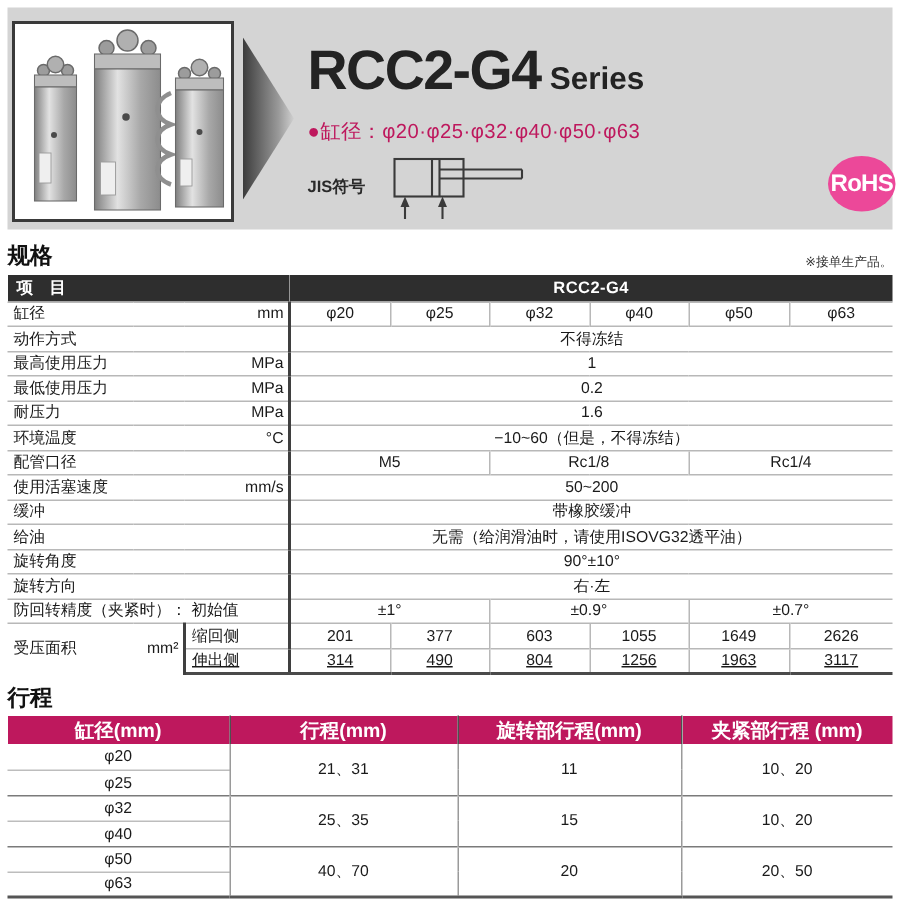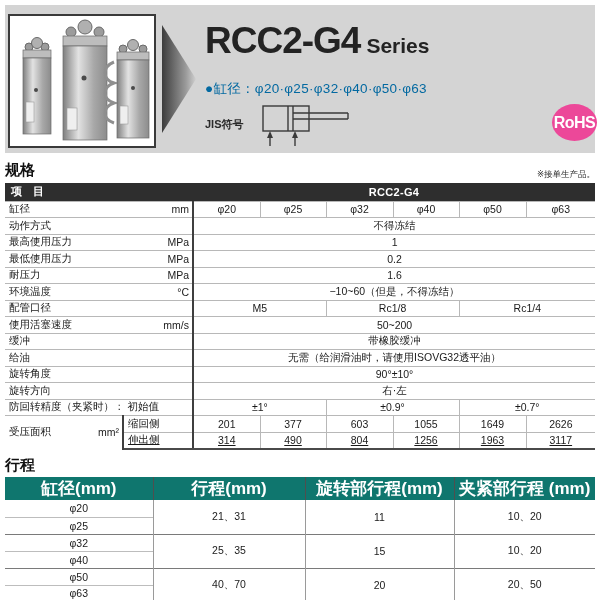--- a/index.html
+++ b/index.html
@@ -13,24 +13,24 @@
 
   
   .header-panel { left:5px; top:5px; width:590px; height:148px; background:#d4d4d4; }
   .product-box {
     left:8px; top:14px; width:148px; height:134px;
     background:#ffffff; border:2px solid #3a3a3a;
   }
   .arrow-wrap { left:162px; top:25px; width:34px; height:108px; }
   .title-block { left:205px; top:11px; width:340px; }
   .subtitle { font-size:13px; font-weight:bold; color:#1e1e1e; letter-spacing:0.5px; }
-  .main-title { margin-top:2px; line-height:56px; white-space:nowrap; }
+  .main-title { margin-top:16px; line-height:40px; white-space:nowrap; }
   .main-title .series-name { font-size:37px; font-weight:bold; color:#232323; letter-spacing:-1px; }
   .main-title .series-suffix { font-size:21px; font-weight:bold; color:#232323; margin-left:6px; }
-  .bore-line { margin-top:4px; font-size:13.5px; color:#0369a1; letter-spacing:0.3px; }
+  .bore-line { margin-top:4px; font-size:13.5px; color:#be185d; letter-spacing:0.3px; }
   .jis-label { left:205px; top:117px; font-size:11px; font-weight:bold; color:#2a2a2a; }
   .jis-symbol { left:262px; top:103px; }
   .rohs {
     left:552px; top:104px; width:45px; height:37px;
     background:#ec4899; border-radius:50%;
     display:flex; align-items:center; justify-content:center;
     color:#ffffff; font-size:16px; font-weight:bold; letter-spacing:-0.5px;
   }
 
   
@@ -51,21 +51,21 @@
   .spec-table tr.last td { border-bottom:2px solid #4a4a4a;text-decoration:underline; }
   .spec-table .lbl { border-right:2px solid #3f3f3f; padding-left:4px; }
   .spec-table .lbl .inner { display:flex; justify-content:space-between; align-items:center; }
   .spec-table .v { text-align:center; }
   .spec-table .sep { border-left:1px solid #b8b8b8; }
   .spec-table .sub { border-right:2px solid #3f3f3f; border-left:1px solid #b8b8b8; padding-left:4px; }
 
   
   .stroke-table-wrap { left:5px; top:477px; width:590px; }
   .stroke-table td { height:17px; font-size:10.5px; text-align:center; }
-  .stroke-table tr.head td { background:#0f766e; color:#fff; font-weight:bold; font-size:17px; height:19px; border-left:1px solid #4f4f4f; }
+  .stroke-table tr.head td { background:#be185d; color:#fff; font-weight:bold; font-size:13px; height:19px; border-left:1px solid #4f4f4f; }
   .stroke-table tr.head td:first-child { border-left:none; }
   .stroke-table .cdiv { border-left:1px solid #9a9a9a;margin-left:44px; }
   .stroke-table tr.inner td.bore { border-top:1px solid #bdbdbd; }
   .stroke-table tr.gstart td { border-top:1.5px solid #7a7a7a; }
   .stroke-table .gb { border-bottom:2px solid #555; }
 </style>
 </head>
 <body>
 
 <div class="abs header-panel"></div>

